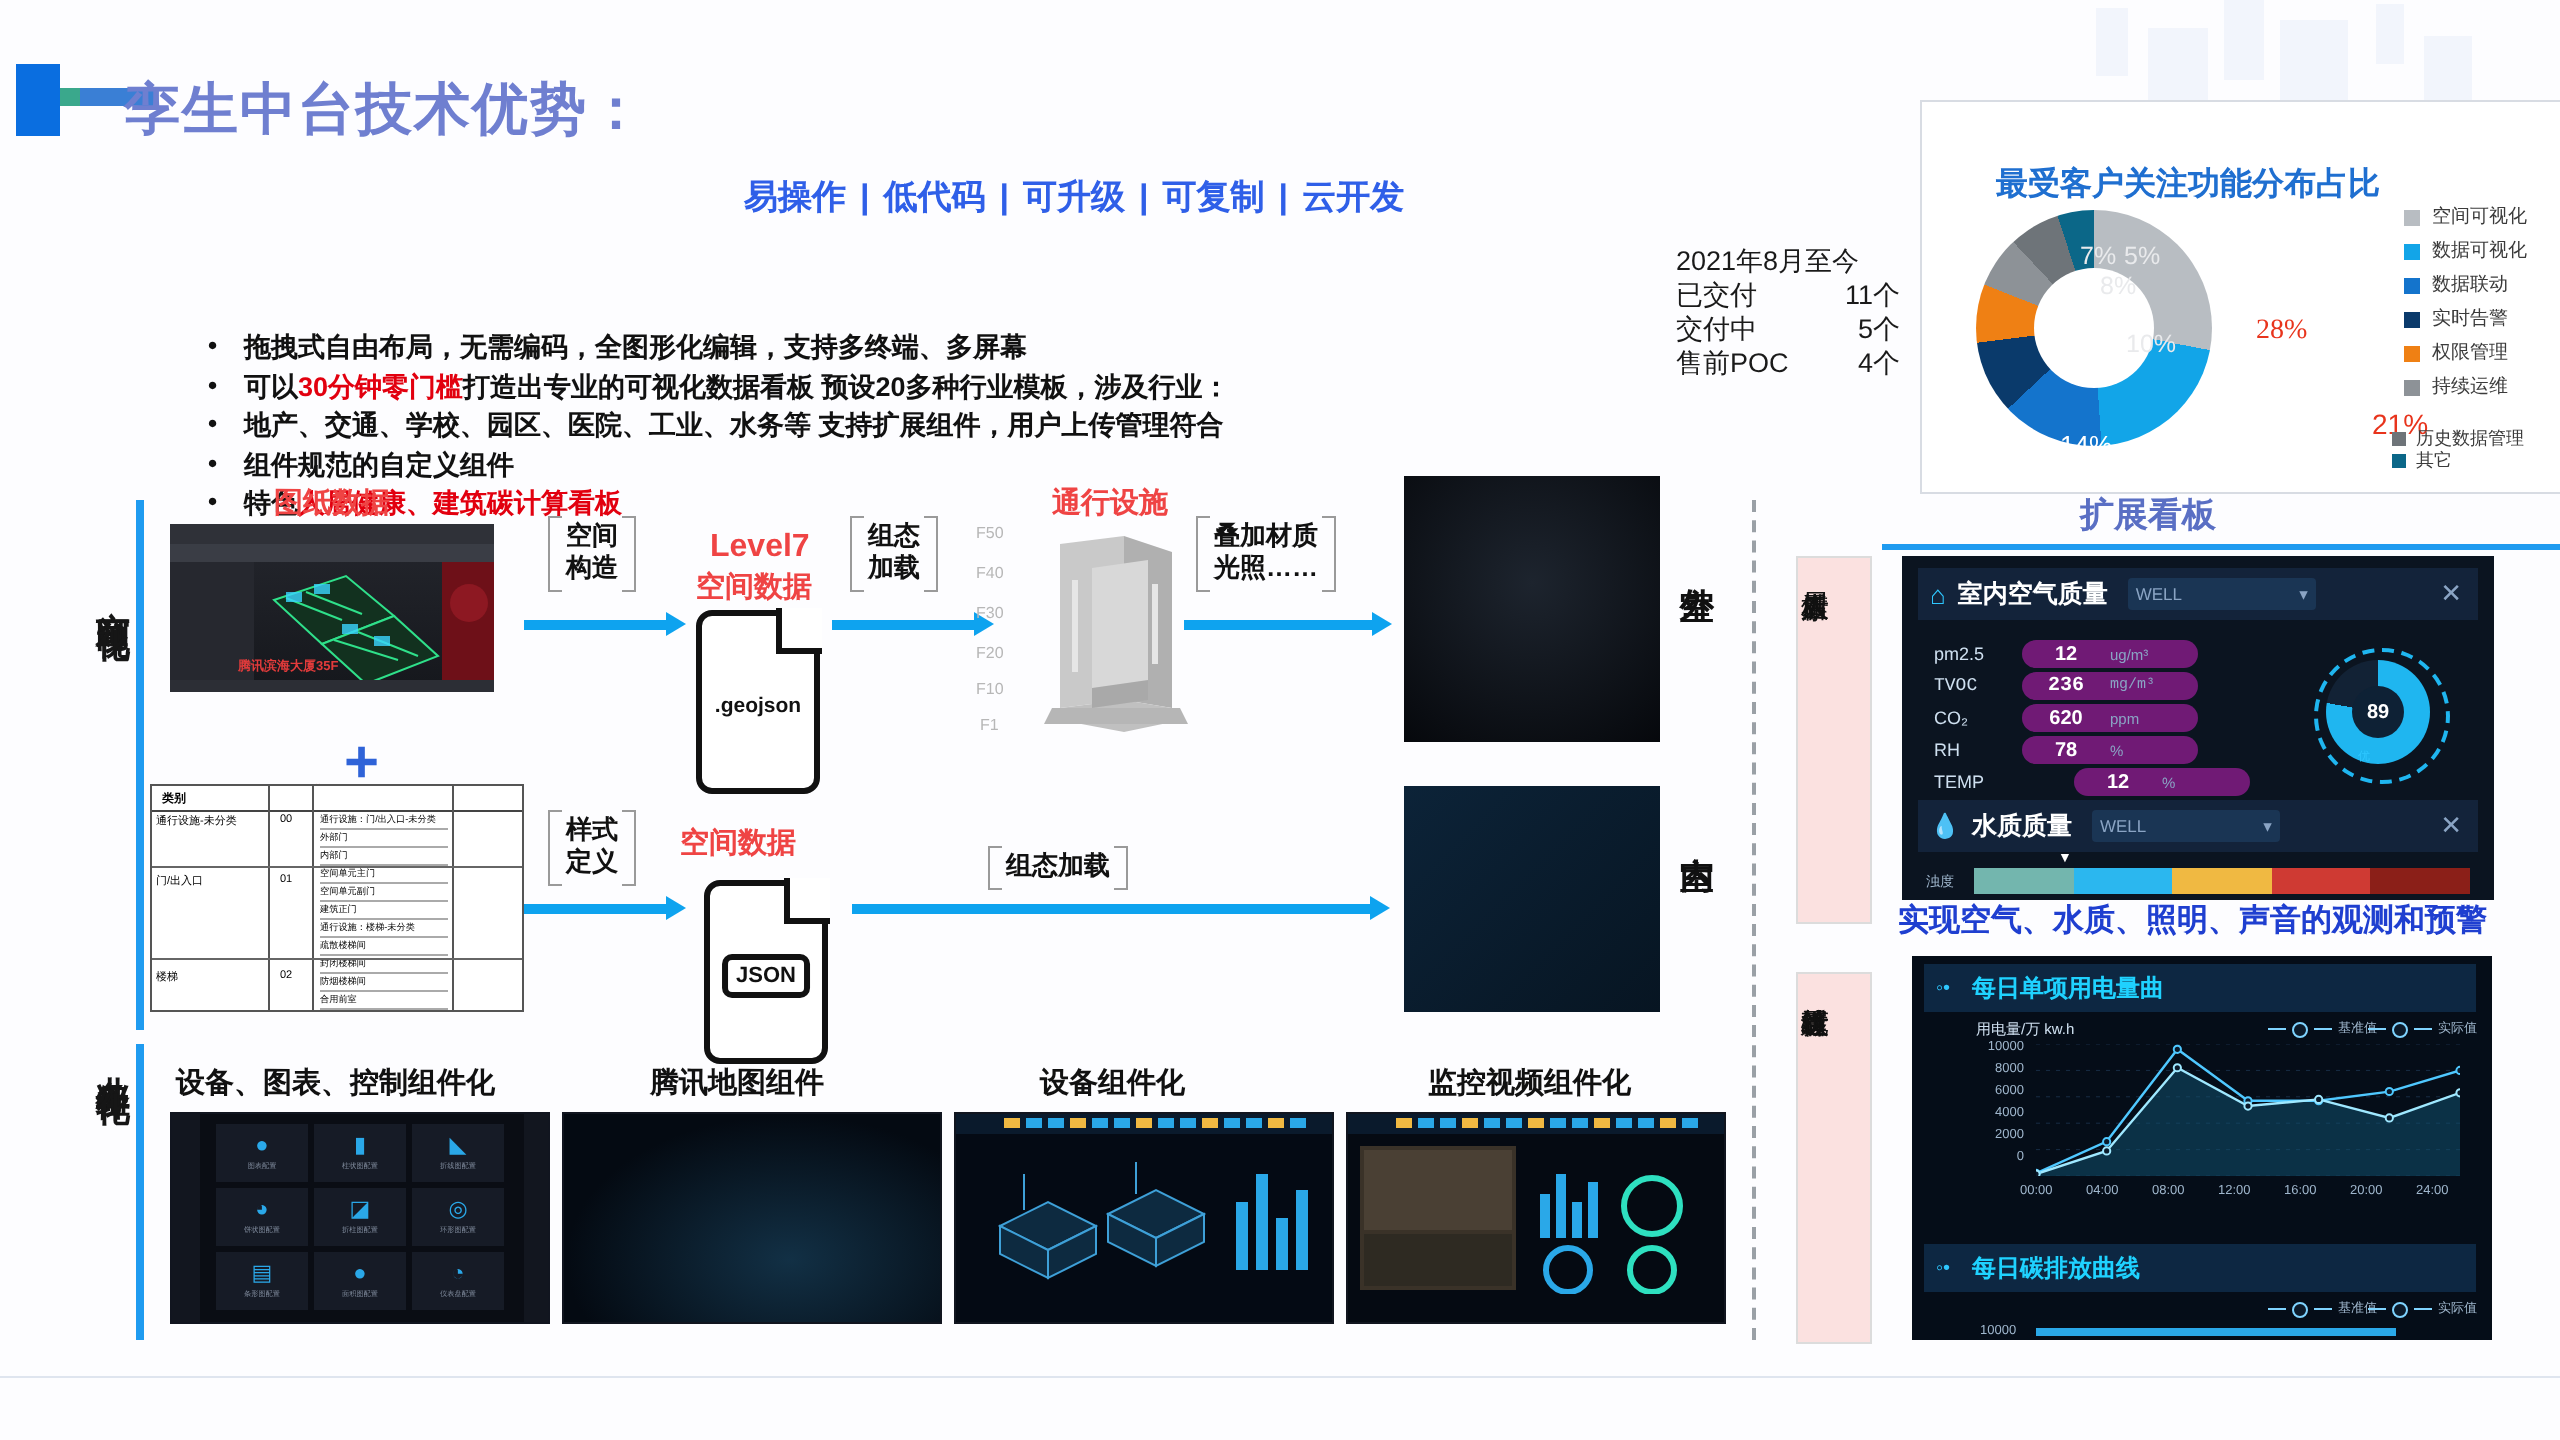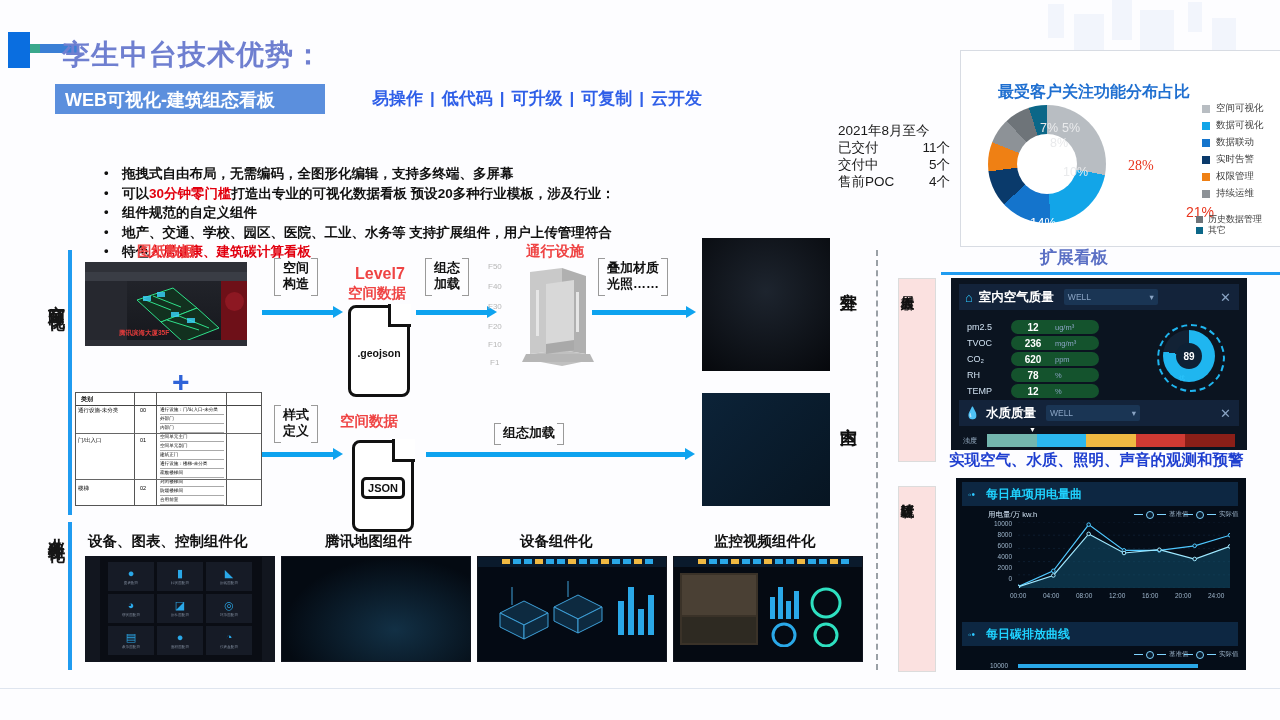--- a/index.html
+++ b/index.html
@@ -116,21 +116,21 @@
   .pinkbox span{writing-mode:vertical-rl;text-orientation:upright;display:block;font-size:14px;color:#111;
     line-height:17px;text-align:center;padding-top:6px;}
   .darkpanel{position:absolute;background:#0b1420;overflow:hidden;}
   .pnl-hdr{position:absolute;height:26px;background:#13233a;display:flex;align-items:center;}
   .pnl-hdr .t{color:#fff;font-size:12.5px;font-weight:bold;margin-left:6px;white-space:nowrap;}
   .pnl-hdr .sel{margin-left:10px;width:86px;height:16px;background:#1a3554;border-radius:2px;
     color:#8aa4c4;font-size:8.5px;display:flex;align-items:center;padding:0 4px;justify-content:space-between;}
   .pnl-hdr .x{position:absolute;right:8px;color:#8aa4c4;font-size:13px;}
   .metric{position:absolute;display:flex;align-items:center;font-size:9px;color:#cfe0f0;}
   .metric .k{width:44px;}
-  .metric .pill{width:88px;height:14px;background:#14532d;border-radius:7px;display:flex;align-items:center;}
+  .metric .pill{width:88px;height:14px;background:#701a75;border-radius:7px;display:flex;align-items:center;}
   .metric .v{color:#ffffff;font-weight:bold;font-size:10px;width:44px;text-align:center;}
   .metric .u{color:#8aa4c4;font-size:7.5px;}
   .gauge{position:absolute;width:52px;height:52px;border-radius:50%;
     background:conic-gradient(#1fb6f0 0deg 280deg,#122235 280deg 360deg);}
   .gauge .hole{position:absolute;left:13px;top:13px;width:26px;height:26px;border-radius:50%;background:#0e2135;
     color:#fff;font-size:10px;font-weight:bold;display:flex;align-items:center;justify-content:center;}
   .gauge-ring{position:absolute;border:2px dashed #1fb6f0;border-radius:50%;}
   .gradbar{position:absolute;height:13px;display:flex;}
   .gradbar i{flex:1;height:100%;}
   .caption-blue{position:absolute;font-size:15.5px;font-weight:bold;color:#1f3fd0;white-space:nowrap;}
@@ -157,32 +157,29 @@
     <i style="left:100px;top:10px;width:34px;height:50px;"></i>
     <i style="left:148px;top:2px;width:14px;height:30px;"></i>
     <i style="left:172px;top:18px;width:24px;height:42px;"></i>
   </div>
 
   <div class="title-mark"></div>
   <div class="title-bar"></div>
   <div class="title-bar2"></div>
   <div class="slide-title">孪生中台技术优势：</div>
 
-  <div class="sub-band">
-    <span>WEB可视化-建筑组态看板</span>
-  </div>
   <div class="tagline">
     <span>易操作</span><span class="sep">|</span><span>低代码</span><span class="sep">|</span><span>可升级</span><span class="sep">|</span><span>可复制</span><span class="sep">|</span><span>云开发</span>
   </div>
 
   <ul class="bullets" id="bullet-list">
       <li><span>拖拽式自由布局，无需编码，全图形化编辑，支持多终端、多屏幕</span></li>
       <li><span>可以</span><span class="red">30分钟零门槛</span><span>打造出专业的可视化数据看板 预设20多种行业模板，涉及行业：</span></li>
+      <li><span>地产、交通、学校、园区、医院、工业、水务等 支持扩展组件，用户上传管理符合</span></li>
       <li><span>组件规范的自定义组件</span></li>
-      <li><span>地产、交通、学校、园区、医院、工业、水务等 支持扩展组件，用户上传管理符合</span></li>
       <li><span>特色</span><span class="red">人居健康、建筑碳计算看板</span></li>
     </ul>
 
   <div class="stats">
     <div class="hdr">2021年8月至今</div>
     <div class="row">
         <span>已交付</span>
         <span>11个</span>
       </div>
     <div class="row">
@@ -577,42 +574,42 @@
       <span class="x">✕</span>
     </div>
     <div id="air-metrics">
         <div class="metric" style="left: 16px; top: 42px;">
           <span class="k">pm2.5</span>
     <span class="pill">
             <span class="v">12</span>
             <span class="u">ug/m³</span>
           </span>
         </div>
-        <div class="metric" style="left: 16px; top: 58px;">
+        <div class="metric" style="left: 16px; top: 58px; font-family: Liberation Mono, monospace;">
           <span class="k">TVOC</span>
     <span class="pill">
             <span class="v">236</span>
             <span class="u">mg/m³</span>
           </span>
         </div>
         <div class="metric" style="left: 16px; top: 74px;">
           <span class="k">CO₂</span>
     <span class="pill">
             <span class="v">620</span>
             <span class="u">ppm</span>
           </span>
         </div>
         <div class="metric" style="left: 16px; top: 90px;">
           <span class="k">RH</span>
     <span class="pill">
             <span class="v">78</span>
             <span class="u">%</span>
           </span>
         </div>
-        <div class="metric" style="left: 16px; top: 106px;">
+        <div class="metric" style="left: 16px; top: 106px; gap: 26px;">
           <span class="k">TEMP</span>
     <span class="pill">
             <span class="v">12</span>
             <span class="u">%</span>
           </span>
         </div>
       </div>
     <div class="gauge-ring" style="left:206px;top:46px;width:64px;height:64px;"></div>
     <div class="gauge" style="left:212px;top:52px;">
       <div class="hole">89</div>

